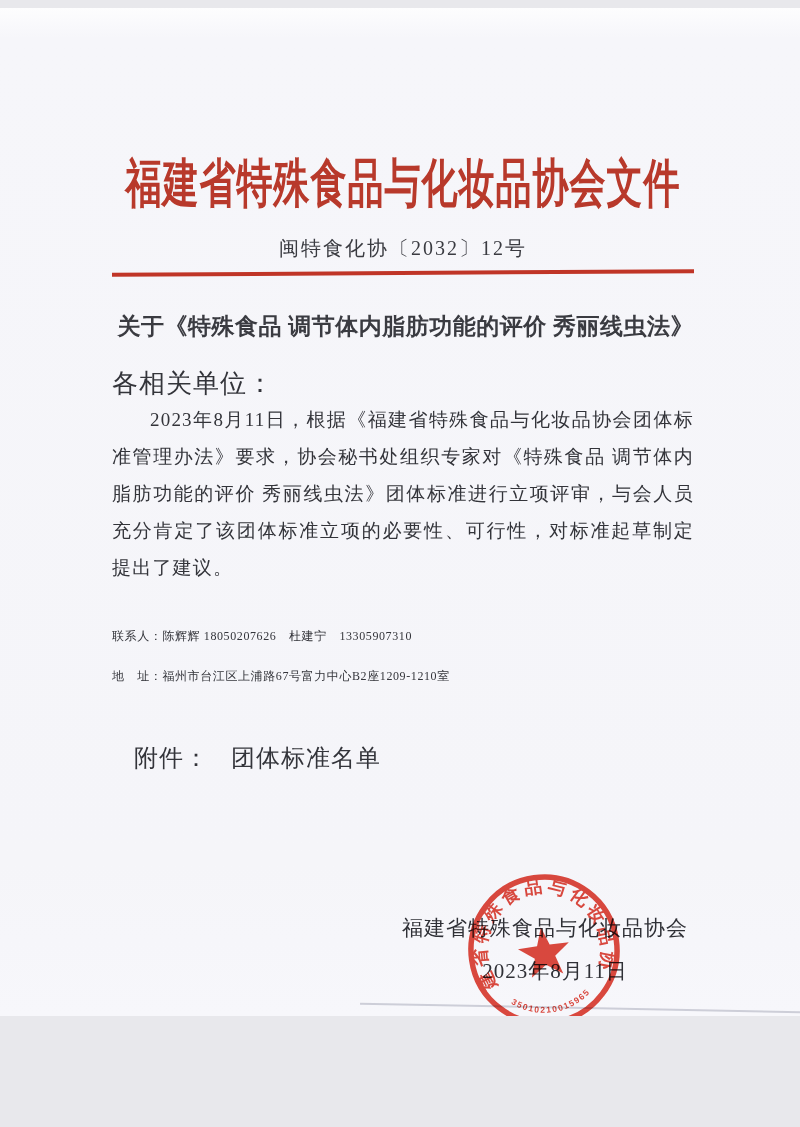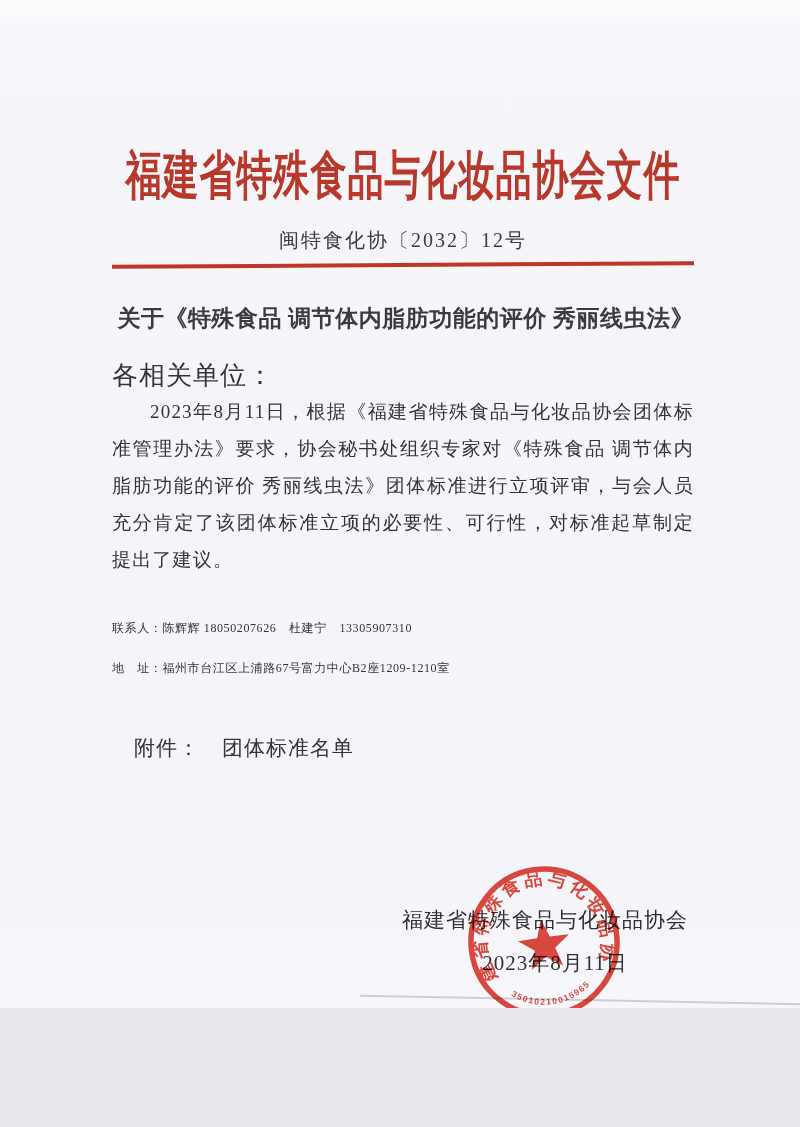--- a/index.html
+++ b/index.html
@@ -4,21 +4,21 @@
 <style>
   html, body { margin: 0; padding: 0; }
   body {
     background: #e8e8ec;
     font-family: "Liberation Serif", "DejaVu Serif", serif;
   }
   .page {
     position: relative;
     width: 800px;
     height: 1008px;
-    margin: 0 auto;
+    margin: 8px auto;
     background: linear-gradient(180deg, #fdfdfe 0%, #f6f6fa 3%, #f5f5f9 85%, #f7f7fb 100%);
     overflow: hidden;
     color: #33343a;
   }
   .content {
     position: absolute;
     left: 112px;
     right: 106px;
     top: 0;
   }
@@ -71,21 +71,21 @@
   .contacts { margin-top: 30px; }
   .contact-line {
     font-size: 12px;
     line-height: 40px;
     letter-spacing: 0.6px;
     white-space: nowrap;
   }
   .attachment {
     margin-top: 46px;
     margin-left: 22px;
-    font-size: 21px;
+    font-size: 24px;
     letter-spacing: 1px;
   }
   .attachment .att-value { margin-left: 22px; }
   .signature {
     position: absolute;
     top: 906px;
     right: 112px;
     text-align: center;
     font-size: 21px;
     letter-spacing: 1px;

